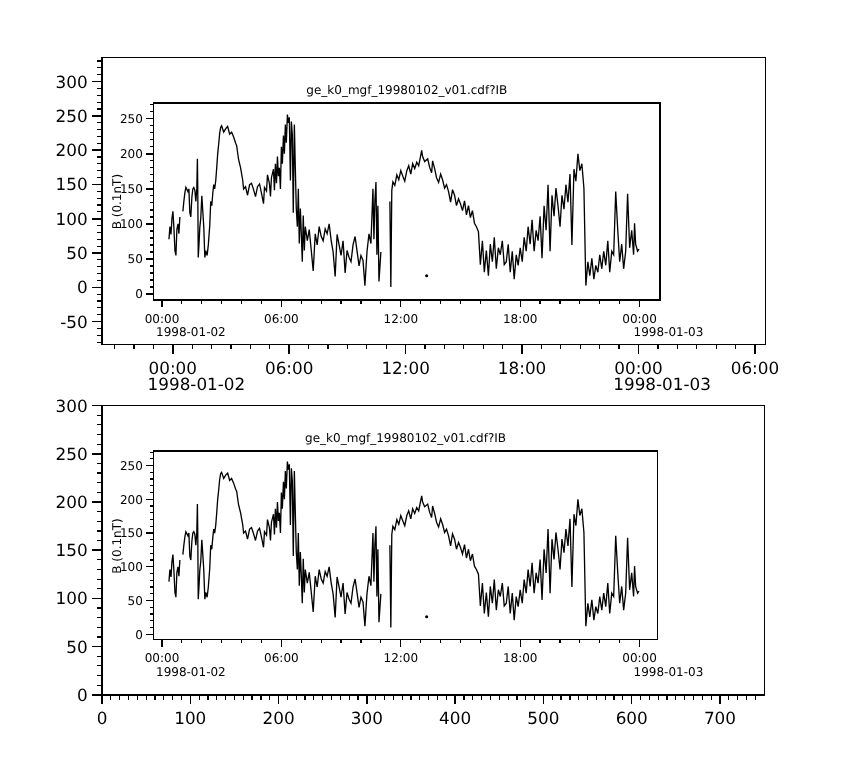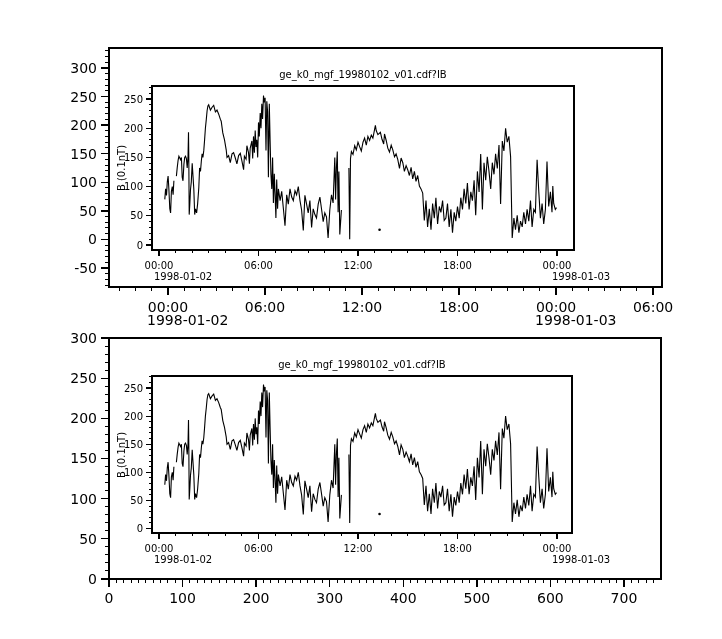--- a/index.html
+++ b/index.html
@@ -1,16 +1,16 @@
 <!DOCTYPE html>
 <html><head>
 <meta charset="utf-8">
 <style>
   html,body{margin:0;padding:0;background:#ffffff;}
-  #canvas{position:relative;width:662px;height:639px;background:#ffffff;overflow:hidden;padding-left:24px;}
+  #canvas{position:relative;width:662px;height:639px;background:#ffffff;overflow:hidden;}
   svg{display:block;}
   svg text{font-family:"DejaVu Sans","Liberation Sans",sans-serif;fill:#000;}
   .lbl-outer{font-size:14px;}
   .lbl-inset{font-size:10px;}
   .inset-title{font-size:10px;}
   .inset-ylabel{font-size:10px;}
 </style>
 </head>
 <body>
 

